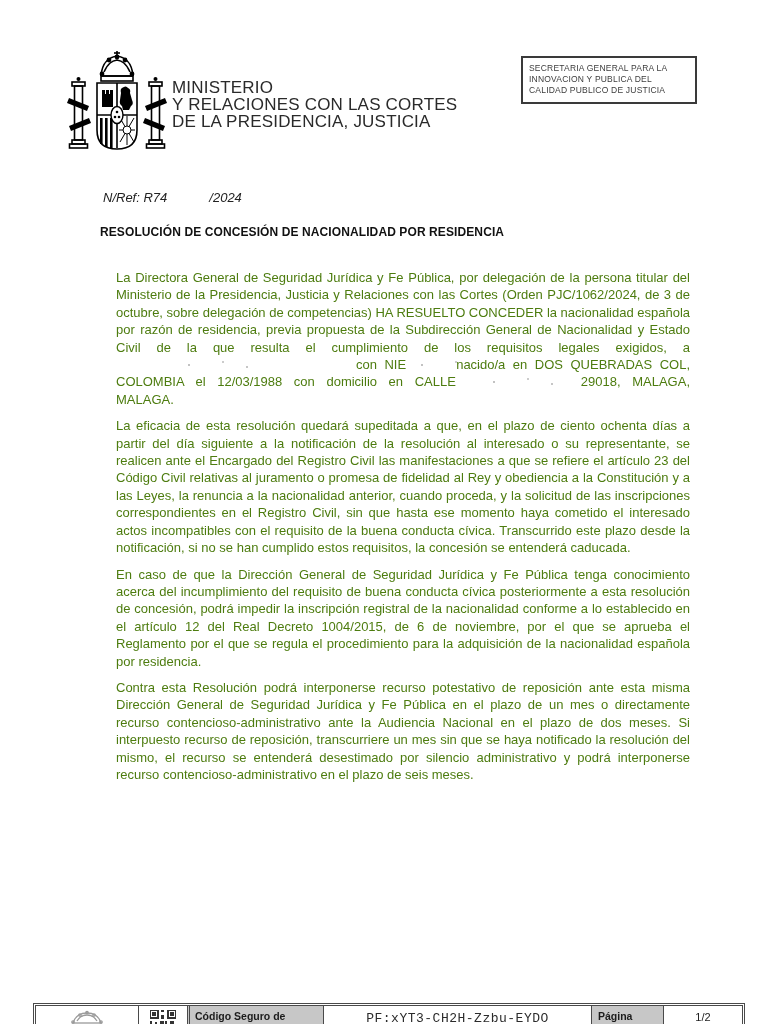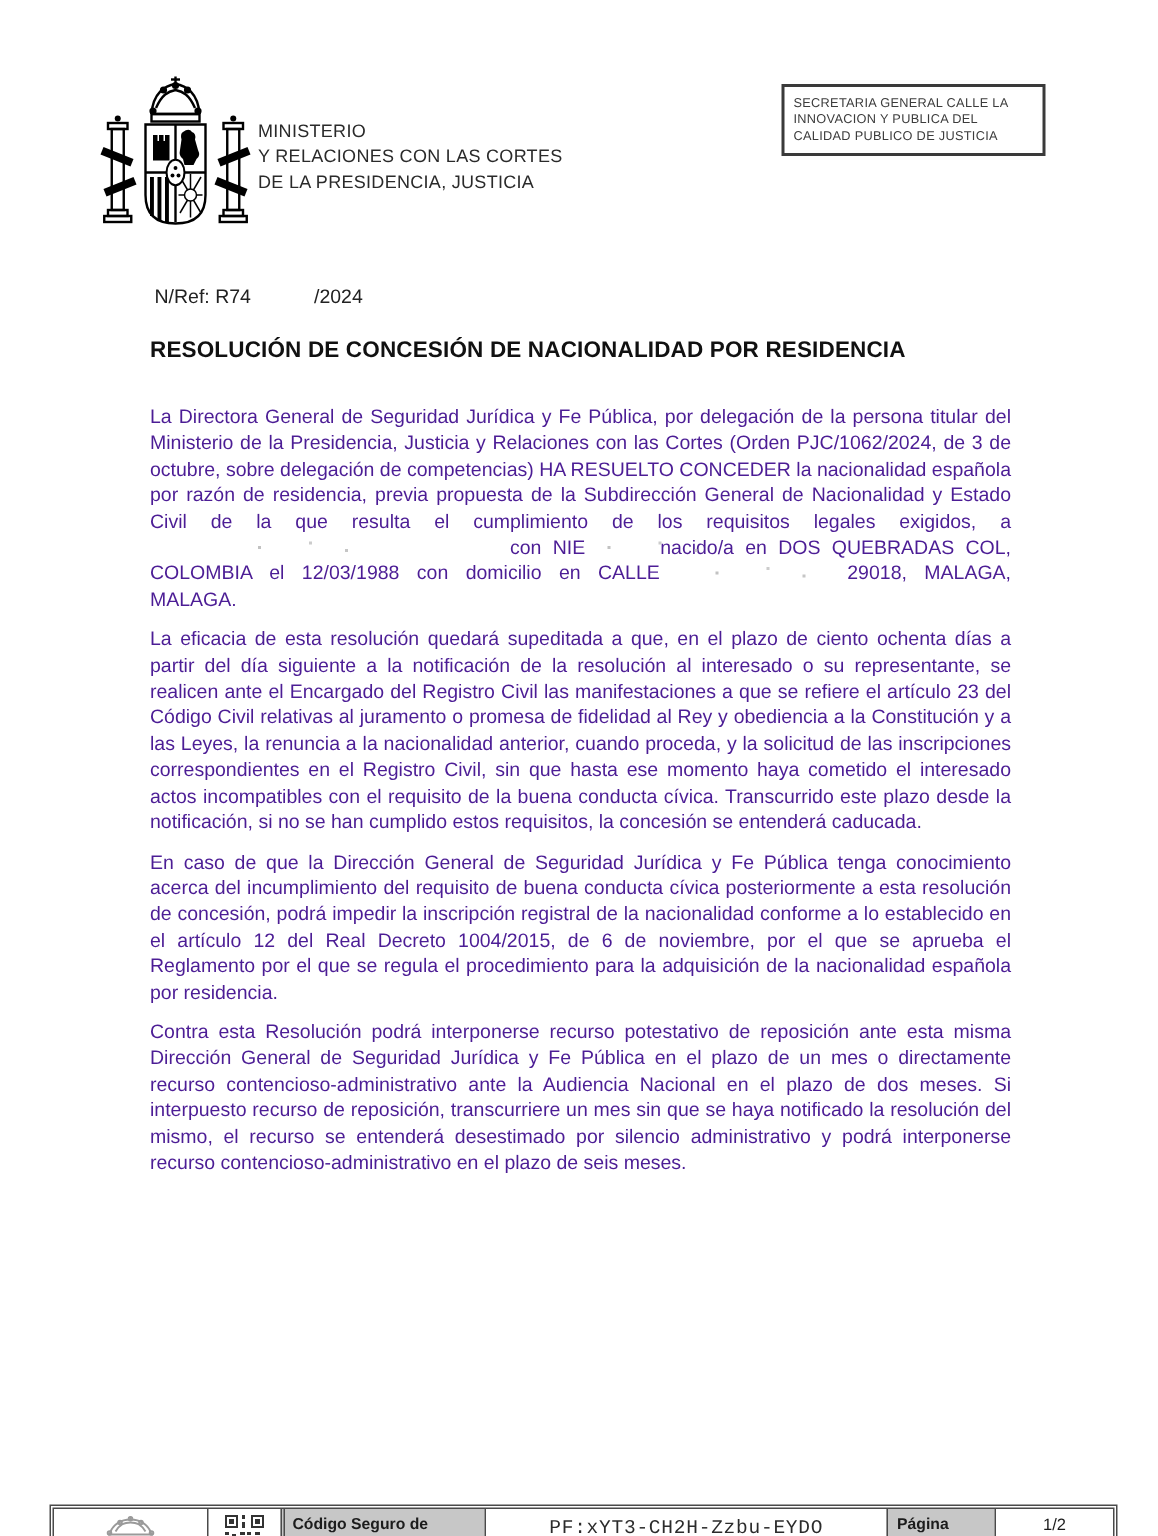--- a/index.html
+++ b/index.html
@@ -4,45 +4,45 @@
 <style>
   html,body{margin:0;padding:0;background:#fff;}
   .page{
     position:relative;width:772px;height:1024px;background:#ffffff;
     font-family:"Liberation Sans", sans-serif;color:#1f1f1f;overflow:hidden;
   }
 
   
   .coat{position:absolute;left:64px;top:48px;width:106px;height:116px;}
   .ministry{
-    position:absolute;left:172px;top:79px;font-size:12px;line-height:17px;
+    position:absolute;left:172px;top:79px;font-size:17px;line-height:17px;
     color:#2a2a2a;letter-spacing:.2px;white-space:nowrap;
   }
   .sg-box{
     position:absolute;left:521px;top:56px;width:160px;
     border:2px solid #3a3a3a;padding:5px 6px 6px 6px;
     font-size:8.5px;line-height:11px;color:#3c3c3c;letter-spacing:.2px;
   }
   .dg-text{
     position:absolute;left:532px;top:111px;
     font-size:8.5px;line-height:11px;color:#3c3c3c;letter-spacing:.2px;
   }
 
   
-  .ref{position:absolute;left:103px;top:190px;font-size:13px;color:#222;}
+  .ref{position:absolute;left:103px;top:190px;font-size:13px;color:#222;font-style:italic;}
   .ref .gap{display:inline-block;width:42px;}
   .doc-title{
-    position:absolute;left:100px;top:225px;font-size:15px;font-weight:bold;
+    position:absolute;left:100px;top:225px;font-size:12px;font-weight:bold;
     color:#111;letter-spacing:.1px;white-space:nowrap;
   }
 
   
   .body-text{
-    position:absolute;left:100px;top:269px;width:574px;
-    font-size:13px;line-height:17.4px;text-align:justify;color:#4c1d95;
+    position:absolute;left:116px;top:269px;width:574px;
+    font-size:13px;line-height:17.4px;text-align:justify;color:#4d7c0f;
   }
   .para{margin:0 0 9px 0;}
   .redact{display:inline-block;height:9px;position:relative;}
   .redact::after{
     content:"";position:absolute;left:30%;top:4px;width:2px;height:2px;background:#c2c2c2;
     box-shadow:34px -3px 0 #cccccc, 58px 2px 0 #c6c6c6;
   }
 
   
   .footer{
@@ -144,21 +144,21 @@
     </svg>
   </div>
 
   <div class="ministry">
     <div>MINISTERIO</div>
     <div>Y RELACIONES CON LAS CORTES</div>
     <div>DE LA PRESIDENCIA, JUSTICIA</div>
   </div>
 
   <div class="sg-box">
-    <div>SECRETARIA GENERAL CALLE LA</div>
+    <div>SECRETARIA GENERAL PARA LA</div>
     <div>INNOVACION Y PUBLICA DEL</div>
     <div>CALIDAD PUBLICO DE JUSTICIA</div>
   </div>
 
 
   <div class="ref"><span>N/Ref: R74</span><span class="gap"></span><span>/2024</span></div>
 
   <div class="doc-title">RESOLUCIÓN DE CONCESIÓN DE NACIONALIDAD POR RESIDENCIA</div>
 
   <div class="body-text">

